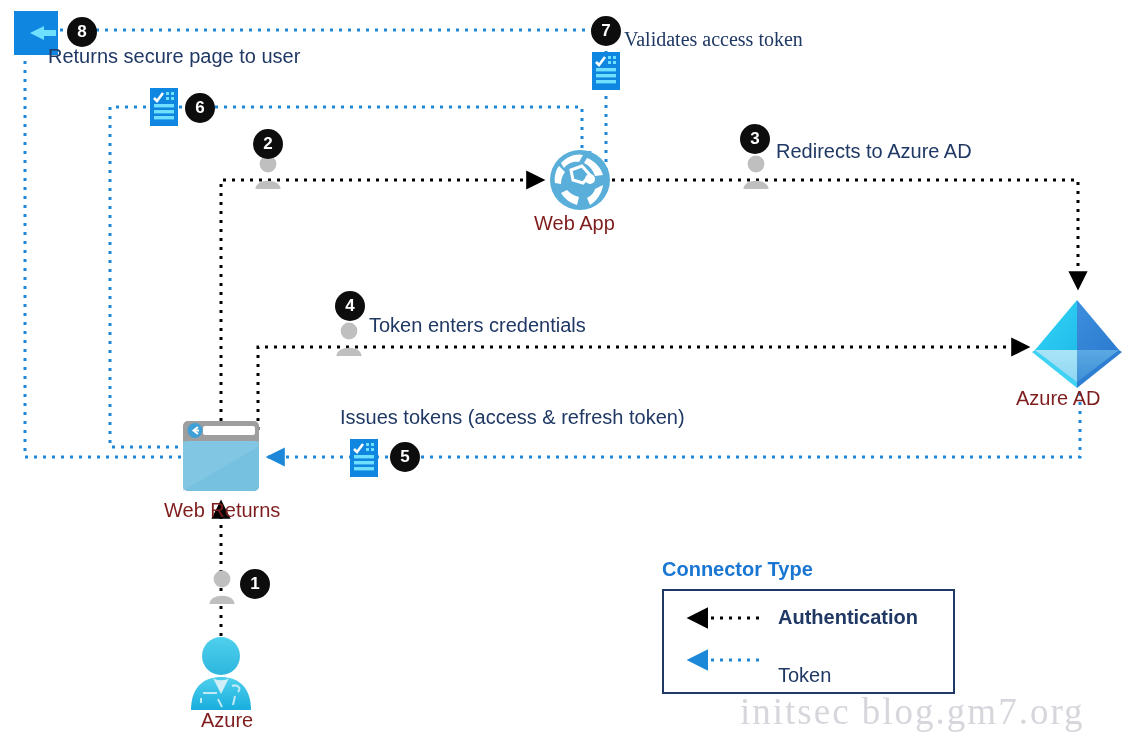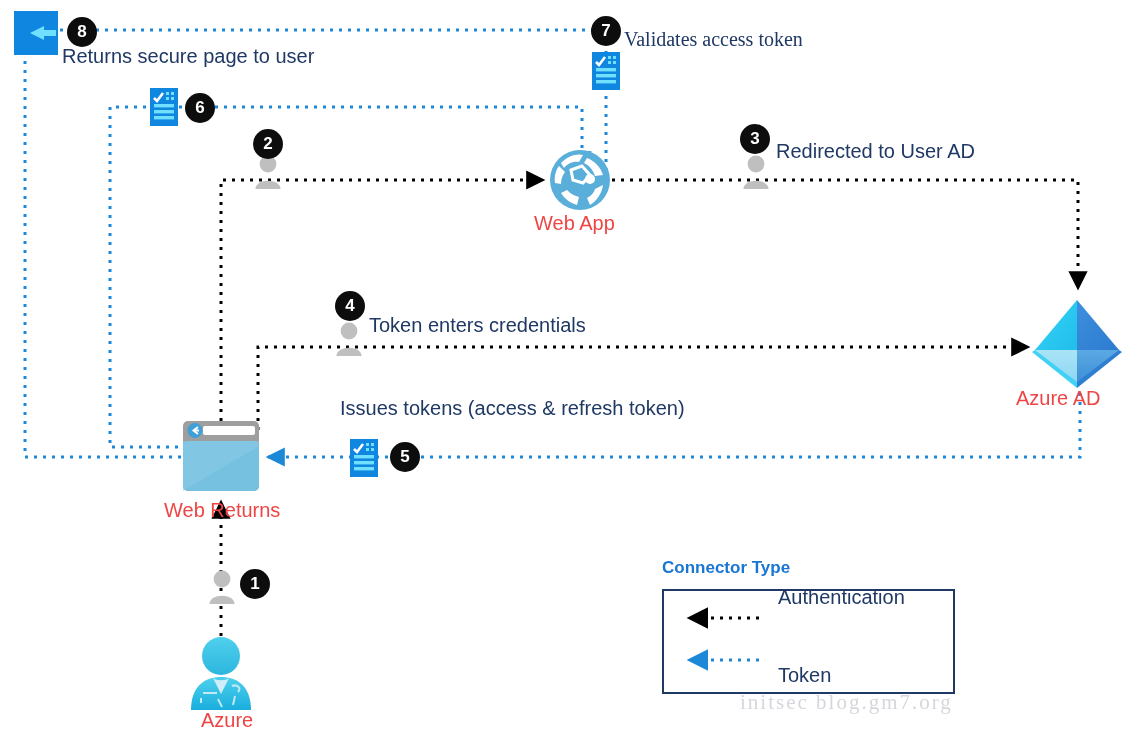--- a/index.html
+++ b/index.html
@@ -2,21 +2,21 @@
 <html><head>
 <meta charset="utf-8">
 <style>
   html,body{margin:0;padding:0;background:#ffffff;}
   body{width:1141px;height:754px;overflow:hidden;font-family:"Liberation Sans",sans-serif;}
   #stage{position:relative;width:1141px;height:754px;background:#fff;}
   #stage > svg#wires{position:absolute;left:0;top:0;width:1141px;height:754px;}
 
   .lbl{position:absolute;color:#1F3864;font-family:"Liberation Sans",sans-serif;
        font-size:20px;line-height:22px;white-space:nowrap;}
-  .node-lbl{position:absolute;color:#ef4444;font-family:"Liberation Sans",sans-serif;
+  .node-lbl{position:absolute;color:#7f1d1d;font-family:"Liberation Sans",sans-serif;
        font-size:20px;line-height:22px;white-space:nowrap;}
 
   
   .badge{position:absolute;width:30px;height:30px;border-radius:50%;background:#0D0D0D;
          color:#ffffff;font-size:17px;font-weight:bold;line-height:30px;text-align:center;
          font-family:"Liberation Sans",sans-serif;}
 
   
   .person{position:absolute;width:28px;height:34px;}
 
@@ -28,27 +28,27 @@
   
   .azuread{position:absolute;width:96px;height:92px;}
   
   .browser{position:absolute;width:78px;height:72px;}
   
   .avatar{position:absolute;width:66px;height:74px;}
   
   .bluebox{position:absolute;width:44px;height:44px;}
 
   
-  .legend-title{position:absolute;color:#1976D2;font-weight:bold;font-size:17px;
+  .legend-title{position:absolute;color:#1976D2;font-weight:bold;font-size:20px;
       font-family:"Liberation Sans",sans-serif;white-space:nowrap;}
   .legend-box{position:absolute;border:2px solid #1F3864;background:transparent;}
   .legend-text{position:absolute;color:#1F3864;font-size:20px;
       font-family:"Liberation Sans",sans-serif;white-space:nowrap;}
 
-  .watermark{position:absolute;color:#D6D6DC;font-size:21px;letter-spacing:2px;
+  .watermark{position:absolute;color:#D6D6DC;font-size:37px;letter-spacing:2px;
       font-family:"Liberation Serif",serif;white-space:nowrap;}
 </style>
 </head>
 <body>
 
 <div id="stage">
 
   <svg id="wires" viewBox="0 0 1141 754" xmlns="http://www.w3.org/2000/svg">
     <defs>
       <marker id="ahK" markerWidth="7" markerHeight="7" refX="5.6" refY="3.2" orient="auto">
@@ -233,25 +233,25 @@
 
   <div class="badge" style="left:240px;top:569px;">1</div>
   <div class="badge" style="left:253px;top:129px;">2</div>
   <div class="badge" style="left:740px;top:124px;">3</div>
   <div class="badge" style="left:335px;top:291px;">4</div>
   <div class="badge" style="left:390px;top:442px;">5</div>
   <div class="badge" style="left:185px;top:93px;">6</div>
   <div class="badge" style="left:591px;top:16px;">7</div>
   <div class="badge" style="left:67px;top:17px;">8</div>
 
-  <div class="lbl" style="left:776px;top:140px;">Redirected to User AD</div>
+  <div class="lbl" style="left:776px;top:140px;">Redirects to Azure AD</div>
   <div class="lbl" style="left:369px;top:314px;">Token enters credentials</div>
-  <div class="lbl" style="left:340px;top:397px;text-align:right;">Issues tokens (access &amp; refresh token)</div>
+  <div class="lbl" style="left:340px;top:406px;text-align:right;">Issues tokens (access &amp; refresh token)</div>
   <div class="lbl" style="left:624px;top:28px;font-family:Liberation Serif, serif;">Validates access token</div>
-  <div class="lbl" style="left:62px;top:45px;">Returns secure page to user</div>
+  <div class="lbl" style="left:48px;top:45px;">Returns secure page to user</div>
 
   <div class="node-lbl" style="left:534px;top:212px;">Web App</div>
   <div class="node-lbl" style="left:1016px;top:387px;">Azure AD</div>
   <div class="node-lbl" style="left:164px;top:499px;">Web Returns</div>
   <div class="node-lbl" style="left:201px;top:709px;">Azure</div>
 
   <div class="legend-title" style="left:662px;top:558px;">Connector Type</div>
   <div class="legend-box" style="left:662px;top:589px;width:289px;height:101px;"></div>
 
   <svg style="position:absolute;left:662px;top:589px;width:289px;height:101px;" viewBox="0 0 289 101" xmlns="http://www.w3.org/2000/svg">
@@ -260,18 +260,18 @@
         <path d="M0,0 L7.2,3.6 L0,7.2 z" fill="#000000"></path>
       </marker>
       <marker id="lkB" markerWidth="8" markerHeight="8" refX="6.4" refY="3.6" orient="auto">
         <path d="M0,0 L7.2,3.6 L0,7.2 z" fill="#1E88D8"></path>
       </marker>
     </defs>
     <path d="M97,29 L27,29" fill="none" stroke="#000000" stroke-width="3" stroke-dasharray="3,6" marker-end="url(#lkA)"></path>
     <path d="M97,71 L27,71" fill="none" stroke="#1E88D8" stroke-width="3" stroke-dasharray="3,6" marker-end="url(#lkB)"></path>
   </svg>
 
-  <div class="legend-text" style="left:778px;top:586px;">Authentication</div>
+  <div class="legend-text" style="left:778px;top:606px;font-weight:bold;">Authentication</div>
   <div class="legend-text" style="left:778px;top:648px;margin-top:16px;">Token</div>
 
   <div class="watermark" style="left:740px;top:690px;">initsec  blog.gm7.org</div>
 
 </div>
 
 </body></html>

